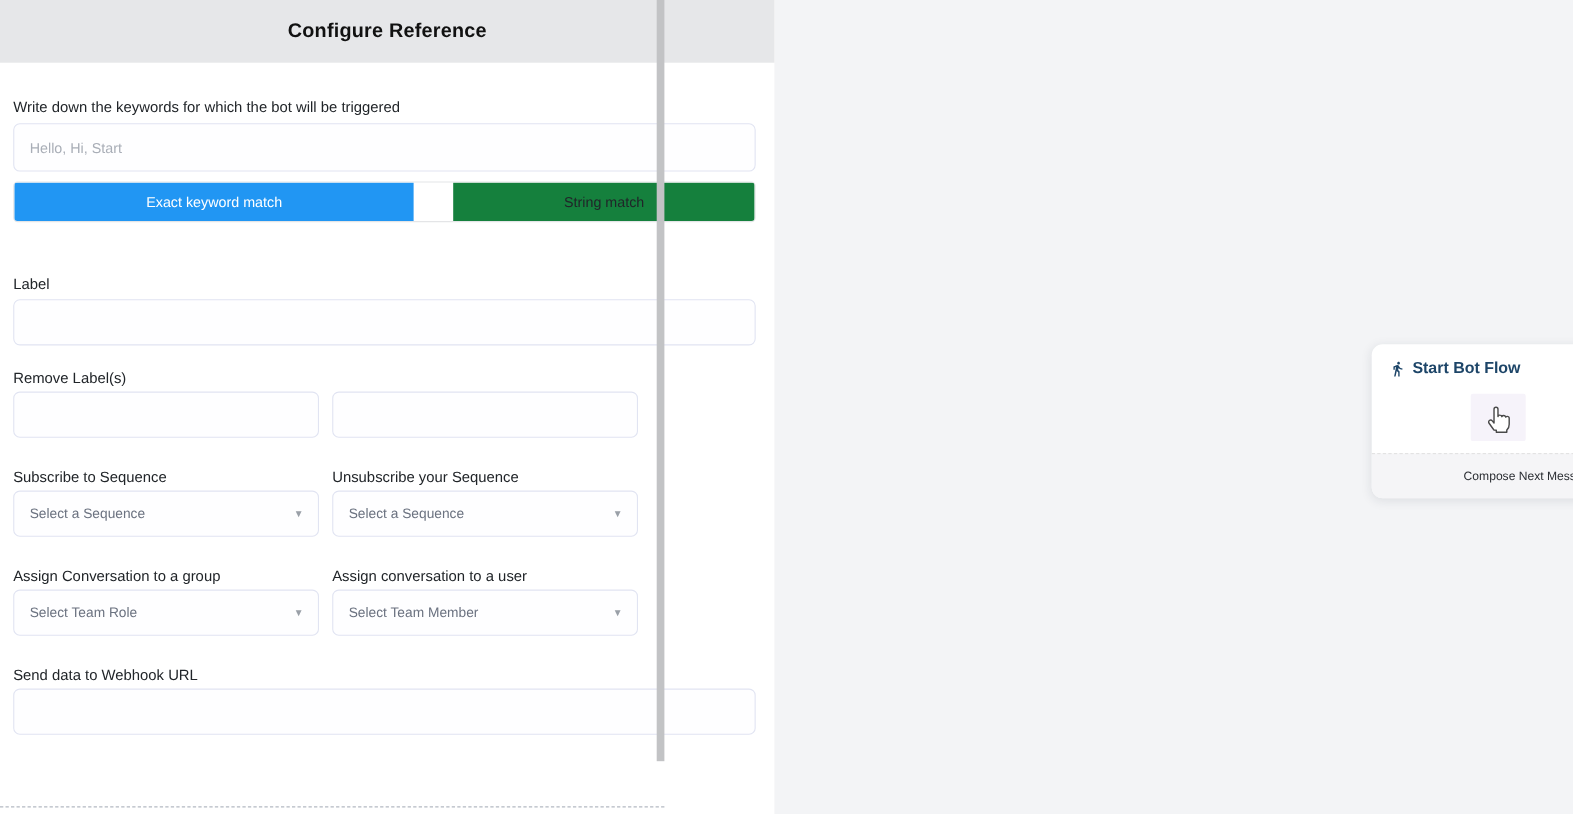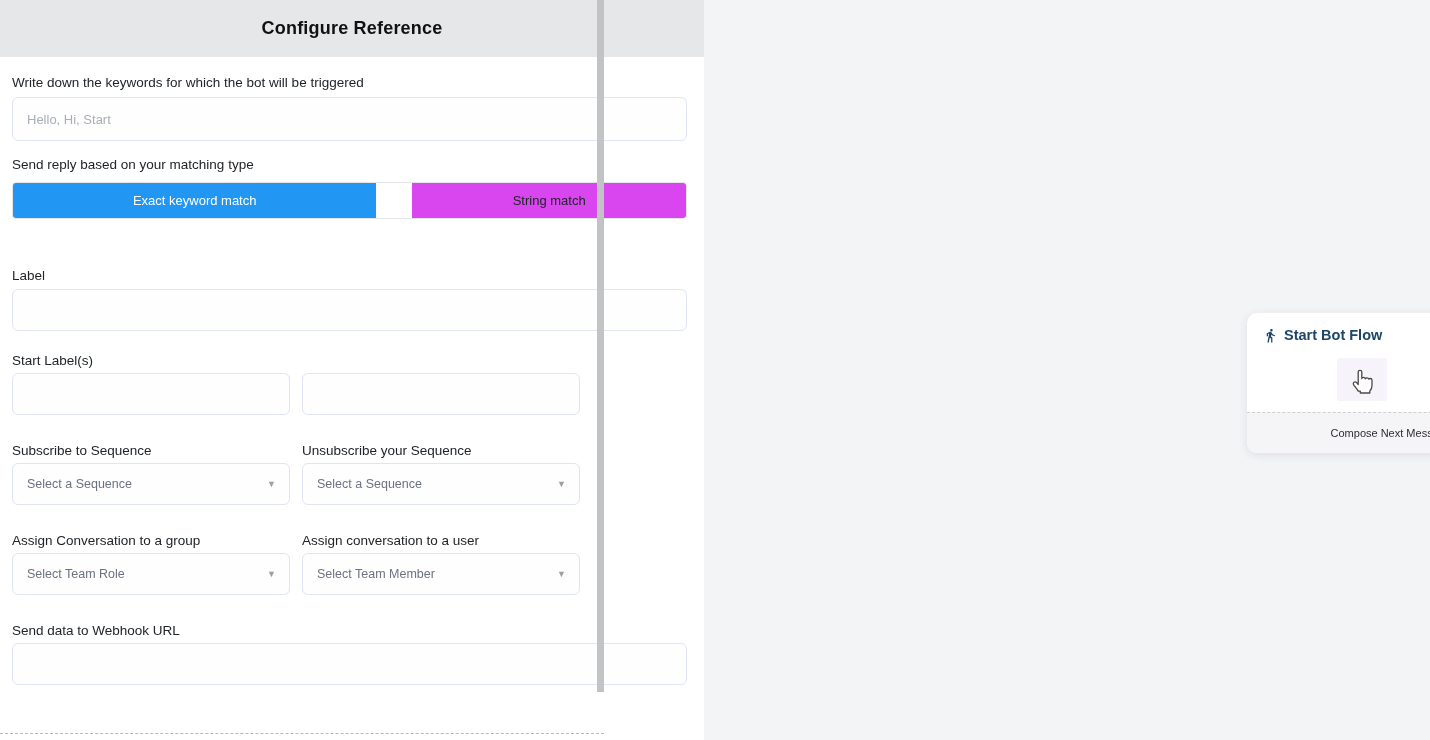--- a/index.html
+++ b/index.html
@@ -18,36 +18,36 @@
 
   
   .left-panel { position:absolute; left:0; top:0; width:704px; height:740px;
                 background:#fff; z-index:2; }
   .panel-header { height:57px; background:#e6e7e9; display:flex;
                   align-items:center; justify-content:center; }
   .panel-header h1 { font-size:18px; font-weight:700; color:#111; letter-spacing:.2px; }
   .panel-body { padding:0 17px 0 12px; }
 
   .f-label { font-size:13.5px; color:#212529; line-height:17px; display:block; }
-  .mt25{margin-top:17px}.mt15{margin-top:15px}.mt48{margin-top:48px}
+  .mt25{margin-top:32px}.mt15{margin-top:15px}.mt48{margin-top:48px}
   .mt27{margin-top:27px}.mt21{margin-top:21px}
 
   .text-input { width:100%; height:44px; margin-top:6px; border:1px solid #e1e4f2;
                 border-radius:6px; background:#fefeff; padding:0 14px;
                 font-family:"Liberation Sans",sans-serif; font-size:13px; color:#333;
                 outline:none; }
   .text-input::placeholder { color:#a9aeb7; }
   .text-input.h42 { height:42px; margin-top:5px; }
 
   .tab-group { display:flex; margin-top:9px; height:37px; border-radius:4px;
                overflow:hidden; border:1px solid #e4e5e7; }
   .tab { flex:1; display:flex; align-items:center; justify-content:center;
          font-size:13px; cursor:pointer; }
   .tab.active { background:#2196f3; color:#fff; flex:0 0 54%; }
-  .tab.inactive { background:#d946ef; color:#212529;margin-left:36px; }
+  .tab.inactive { background:#15803d; color:#212529;margin-left:36px; }
 
   .two-col { display:grid; grid-template-columns:278px 278px; column-gap:12px; }
   .col-head { display:flex; align-items:center; justify-content:space-between; }
   .new-link { display:flex; align-items:center; gap:4px; color:#2196f3;
               font-size:13px; cursor:pointer; }
   .plus-circle { width:14px; height:14px; border-radius:50%; background:#2196f3;
                  color:#fff; font-size:11px; line-height:13px; text-align:center;
                  font-weight:700; }
 
   .select { position:relative; height:42px; margin-top:4px; border:1px solid #e1e4f2;
@@ -129,32 +129,31 @@
 
   <div class="left-panel">
     <div class="panel-header">
       <h1>Configure Reference</h1>
     </div>
 
     <div class="panel-body">
       <label class="f-label mt25">Write down the keywords for which the bot will be triggered</label>
       <input class="text-input" type="text" placeholder="Hello, Hi, Start" style="">
 
-      <label class="f-label mt15">Send reply based on your matching type</label>
       <div class="tab-group">
         <div class="tab active">Exact keyword match</div>
         <div class="tab inactive">String match</div>
       </div>
 
       <label class="f-label mt48">Label</label>
       <input class="text-input h42" type="text" style="">
 
       <div class="two-col mt21">
         <div class="col-head">
-          <span class="f-label">Start Label(s)</span>
+          <span class="f-label">Remove Label(s)</span>
         </div>
       </div>
       <div class="two-col" style="margin-top:4px">
         <input class="text-input h42" style="margin-top: 0px;" type="text">
         <input class="text-input h42" style="margin-top: 0px;" type="text">
       </div>
 
       <div class="two-col mt27">
         <span class="f-label">Subscribe to Sequence</span>
         <span class="f-label">Unsubscribe your Sequence</span>

